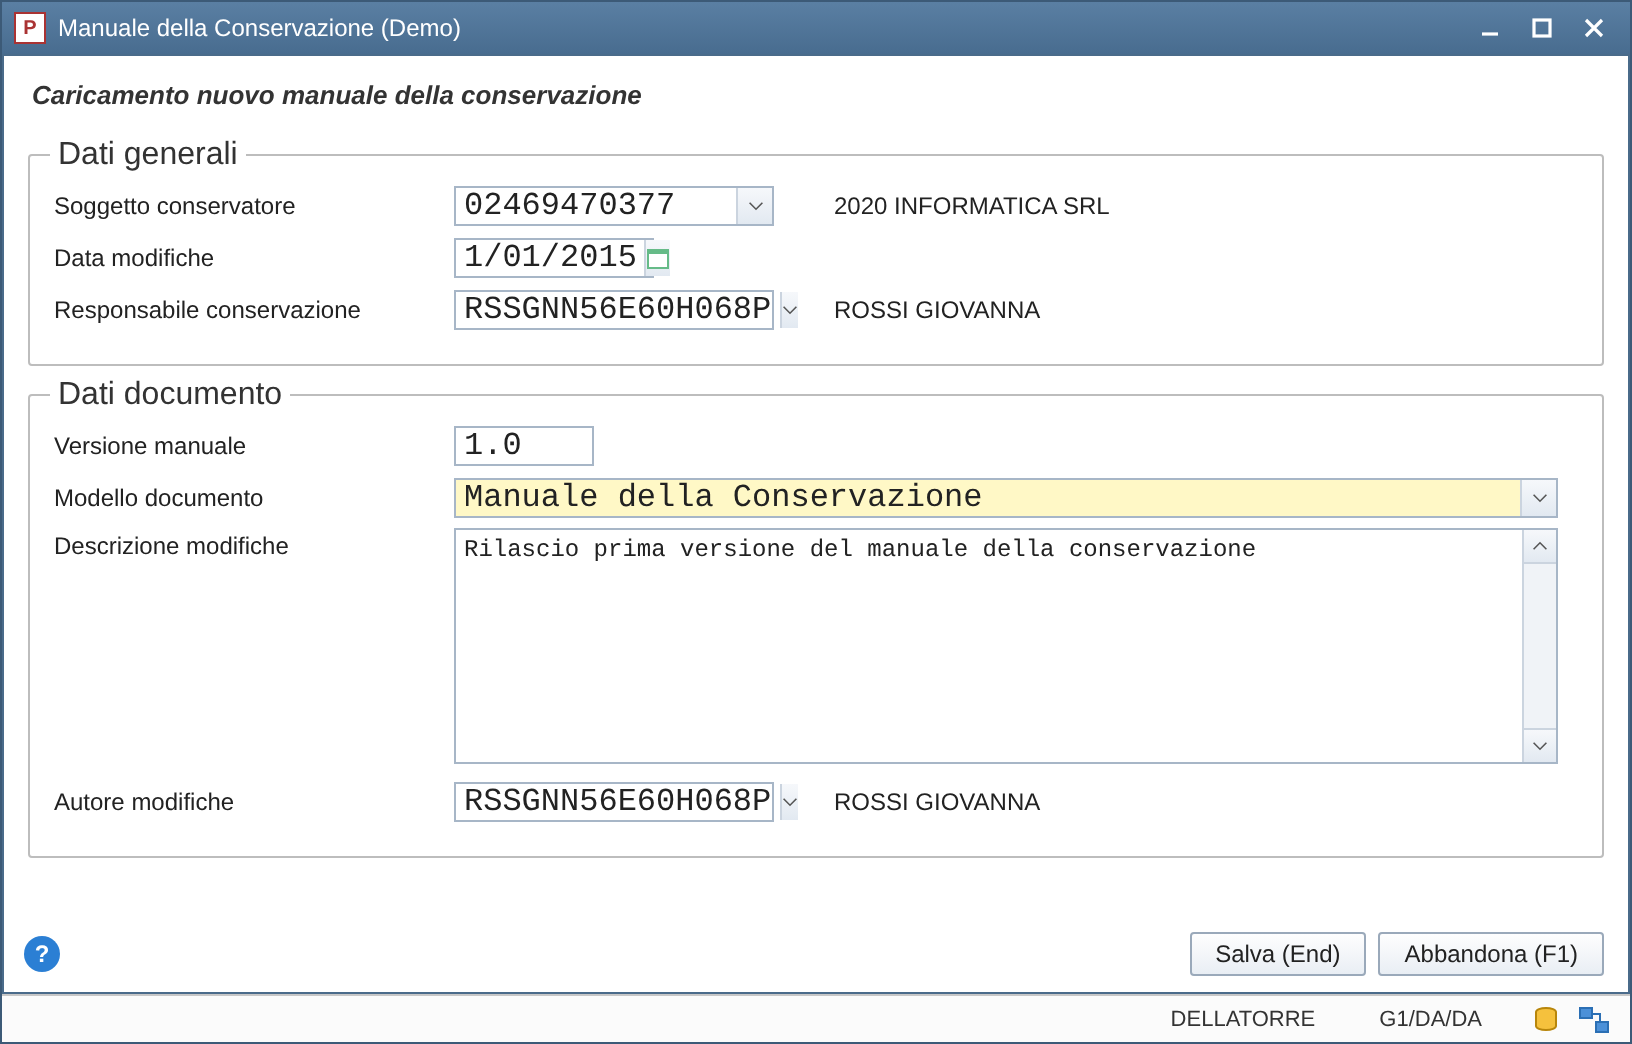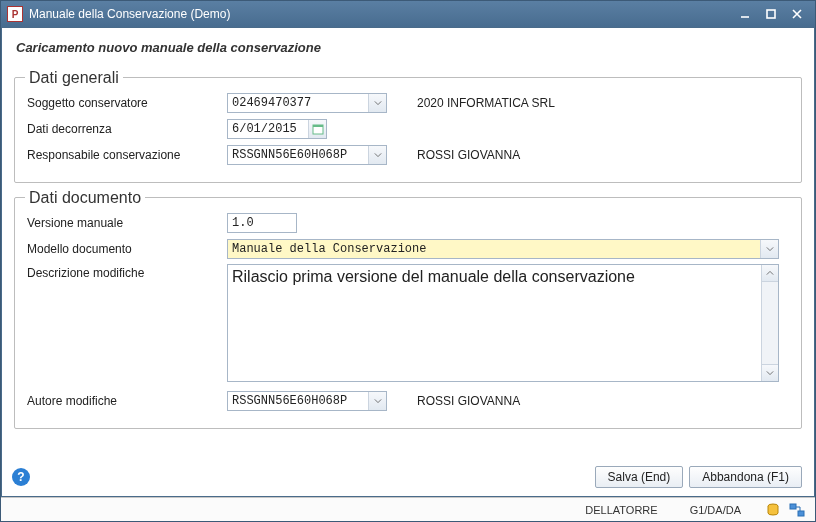--- a/index.html
+++ b/index.html
@@ -107,21 +107,21 @@
     color:#222;
   }
   
   .combo, .textinput, .dateinput {
     border:1px solid #a7b6c7;
     background:#fff;
     height:20px;
     display:flex;
     align-items:center;
     font-family:inherit;
-    font-size:12px;
+    font-size:16px;
   }
   .combo .combo-text, .textinput, .dateinput .date-text {
     padding:0 4px;
     font-family:"Courier New", monospace;
   }
   .combo {
     width:160px;
     justify-content:space-between;
   }
   .combo .combo-btn, .dateinput .date-btn {
@@ -146,22 +146,22 @@
   .combo.wide .combo-text { flex:1; }
   .textarea-wrap {
     border:1px solid #a7b6c7;
     width:552px;
     height:118px;
     display:flex;
   }
   .textarea-wrap .ta-content {
     flex:1;
     padding:3px 4px;
-    font-family:Liberation Sans, sans-serif;
-    font-size:16px;
+    font-family:Liberation Mono, monospace;
+    font-size:12px;
     color:#222;
     overflow:hidden;
   }
   .textarea-wrap .ta-scroll {
     width:17px;
     border-left:1px solid #cbd4df;
     background:#f0f3f7;
     display:flex;flex-direction:column;justify-content:space-between;
   }
   .ta-scroll .sb-btn {
@@ -259,24 +259,24 @@
               <svg viewBox="0 0 10 10">
                   <path d="M1 3 L5 7 L9 3" fill="none" stroke="#555"></path>
                 </svg>
             </span>
           </div>
           <div class="readout">2020 INFORMATICA SRL</div>
         </div>
       </div>
 
       <div class="row">
-        <div class="label">Dati decorrenza</div>
+        <div class="label">Data modifiche</div>
         <div class="field">
           <div class="dateinput">
-            <span class="date-text">6/01/2015</span>
+            <span class="date-text">1/01/2015</span>
             <span class="date-btn">
               <svg viewBox="0 0 12 12">
                   <rect x="1" y="2" width="10" height="9" fill="#fff" stroke="#6b8"></rect>
                   <rect x="1" y="2" width="10" height="2" fill="#6b8"></rect>
                 </svg>
             </span>
           </div>
         </div>
       </div>
 

